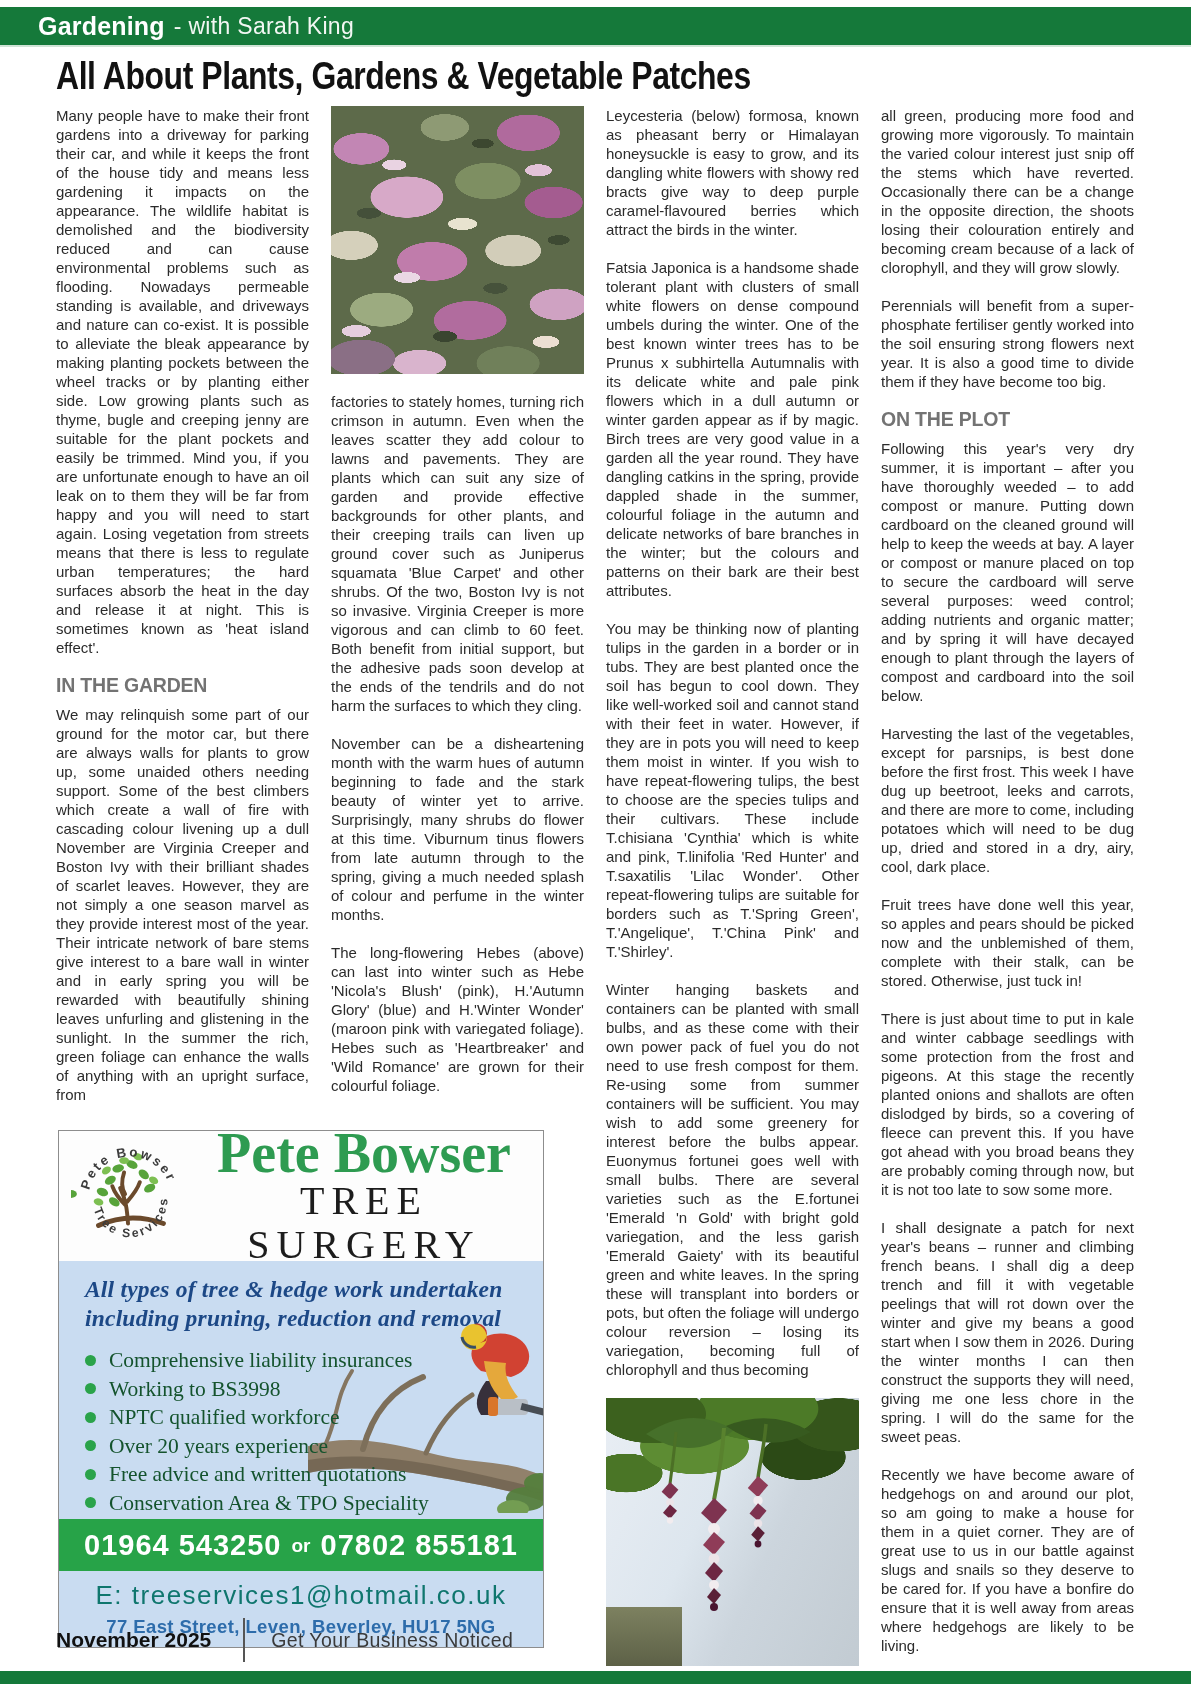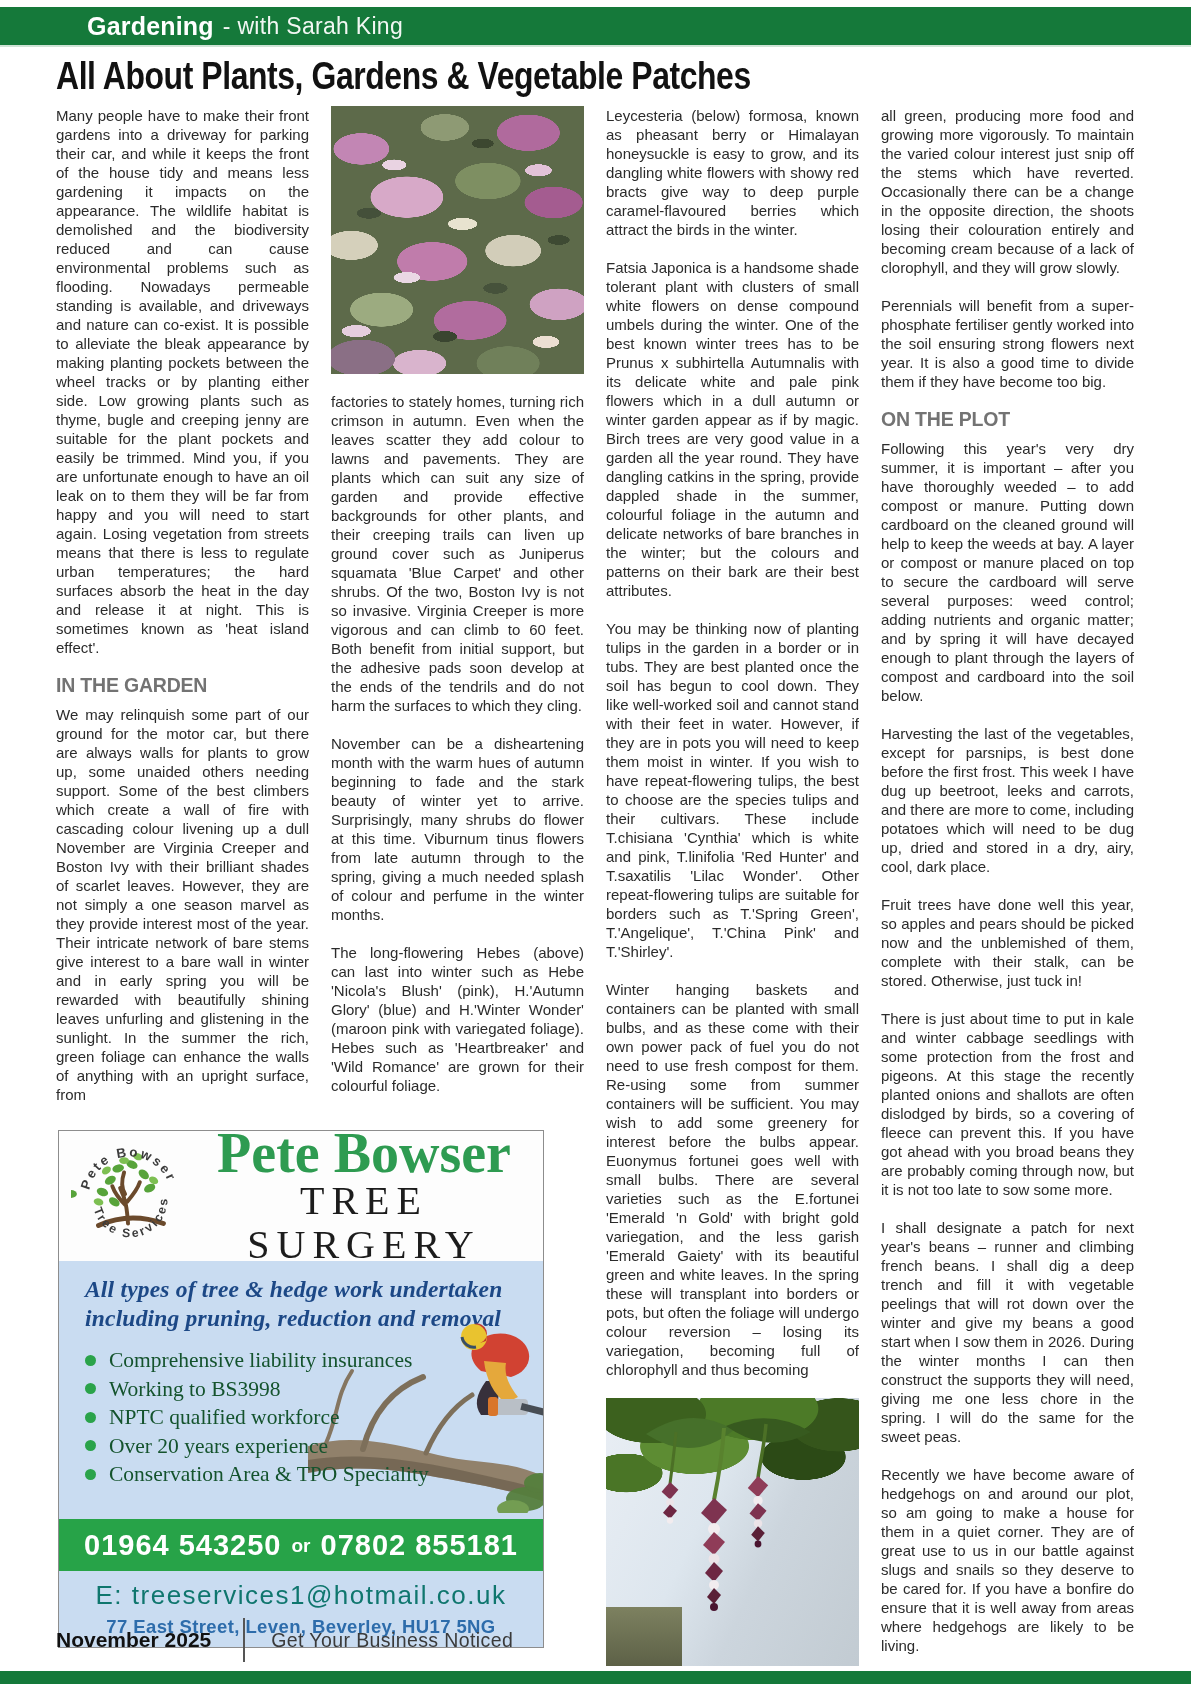--- a/index.html
+++ b/index.html
@@ -1,20 +1,20 @@
 <!DOCTYPE html>
 <html><head>
 <meta charset="utf-8">
 <style>
   html,body{margin:0;padding:0;background:#9a9a9a;}
   .page{position:relative;width:1191px;height:1684px;background:#ffffff;overflow:hidden;
         font-family:"Liberation Sans",sans-serif;color:#262626;margin:0 auto;}
   
   .mast-spacer{height:7px;}
-  .mast{height:38px;background:#15793a;display:flex;align-items:center;padding-left:87px;
+  .mast{height:38px;background:#15793a;display:flex;align-items:center;padding-left:38px;
         box-shadow:0 2px 0 #cfe3d6;}
   .mast .sec{color:#fff;font-size:25px;font-weight:bold;letter-spacing:.2px;}
   .mast .by{color:#f2f7f3;font-size:23px;font-weight:400;margin-left:9px;letter-spacing:.3px;}
   .headline{margin:10px 0 8px 56px;}
   .headline span{display:inline-block;font-size:38px;font-weight:900;color:#121212;
         letter-spacing:-.5px;transform:scaleX(.84);transform-origin:left center;white-space:nowrap;}
   
   .content{display:flex;gap:22px;padding:0 56px;align-items:flex-start;}
   .col{width:253px;flex:none;font-size:15px;line-height:19px;text-align:justify;color:#2b2b2b;}
   .col p{margin:0 0 19px;}
@@ -186,20 +186,24 @@
             <li>
                 <span class="dot"></span>
                 <span>NPTC qualified workforce</span>
               </li>
             <li>
                 <span class="dot"></span>
                 <span>Over 20 years experience</span>
               </li>
             <li>
                 <span class="dot"></span>
+                <span>Free advice and written quotations</span>
+              </li>
+            <li>
+                <span class="dot"></span>
                 <span>Conservation Area &amp; TPO Speciality</span>
               </li>
           </ul>
           <svg class="ad-photo" width="235" height="210" viewBox="0 0 235 210">
             <path d="M-5,145 C40,128 90,142 130,152 C170,162 205,156 240,176 L240,200 C195,184 150,178 105,170 C60,163 20,165 -5,171 Z" fill="#91816b"></path>
             <path d="M-5,158 C55,146 125,158 240,188 L240,200 C195,184 150,178 105,170 C60,163 20,165 -5,171 Z" fill="#6e604d" opacity="0.75"></path>
             <path d="M55,146 C65,108 85,86 115,74" stroke="#7d6f5a" stroke-width="6" fill="none" stroke-linecap="round"></path>
             <path d="M118,150 C132,118 148,102 164,92" stroke="#7d6f5a" stroke-width="5" fill="none" stroke-linecap="round"></path>
             <path d="M18,140 C30,114 28,92 44,68" stroke="#857661" stroke-width="4" fill="none" stroke-linecap="round"></path>
             <g>

